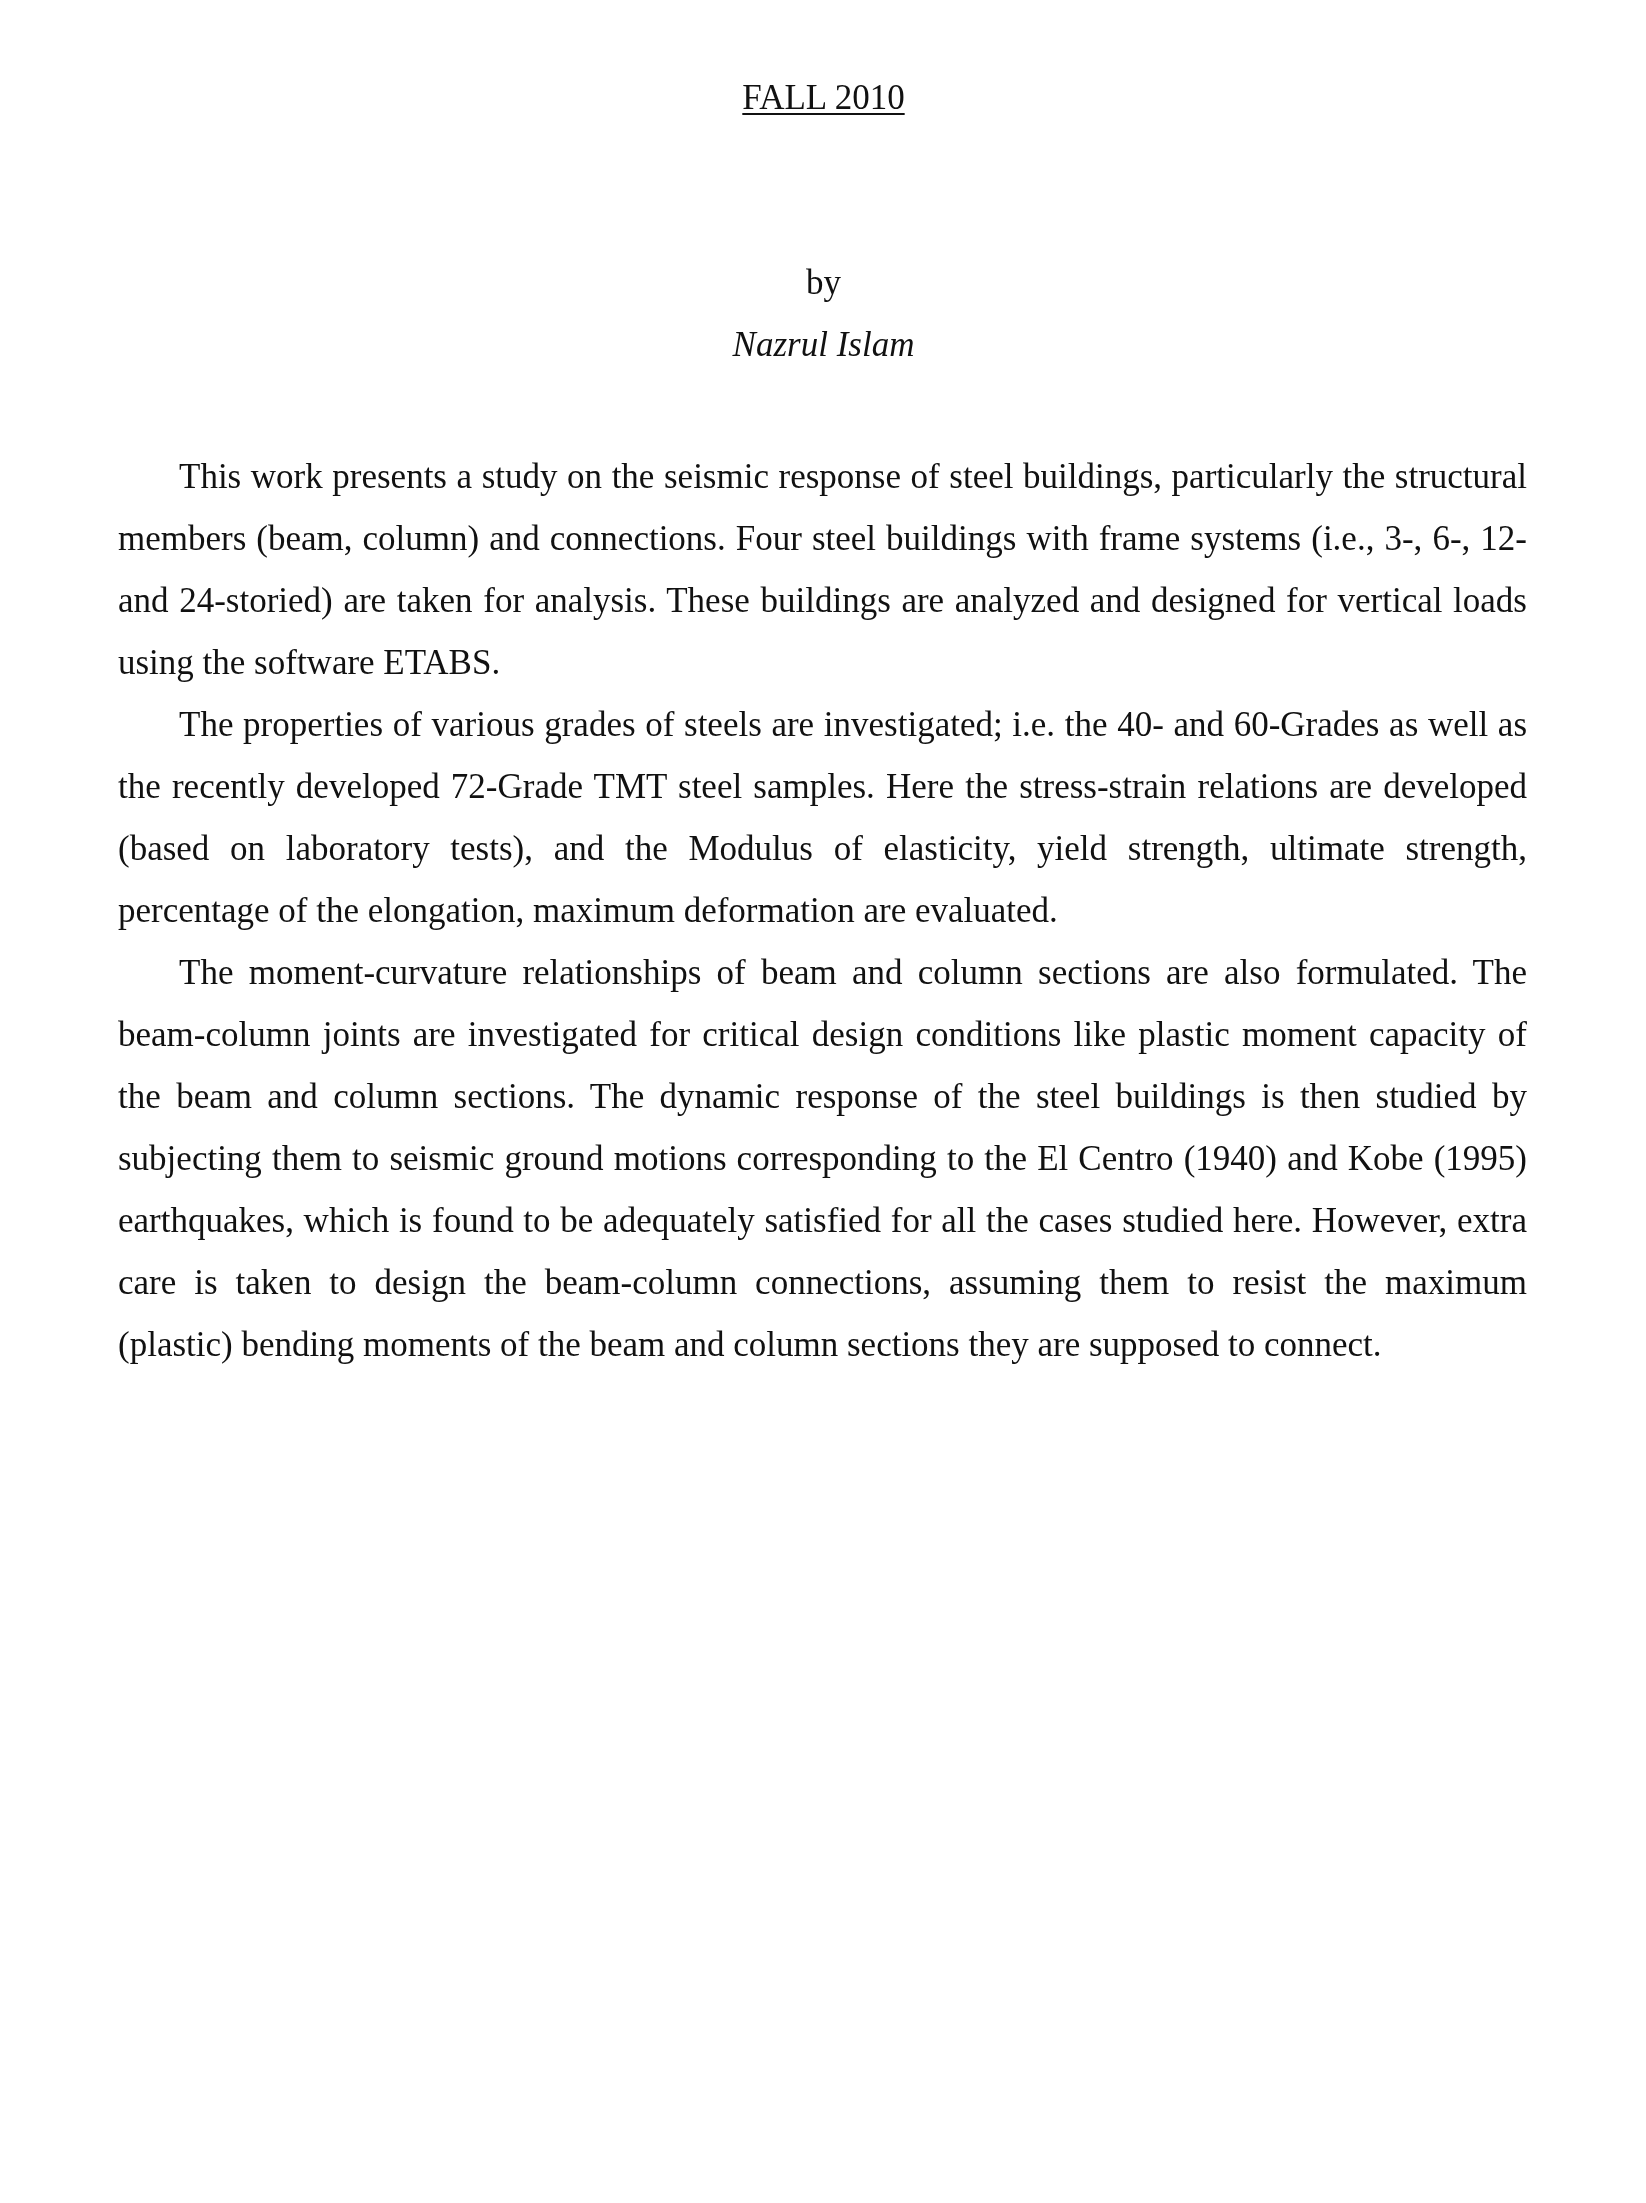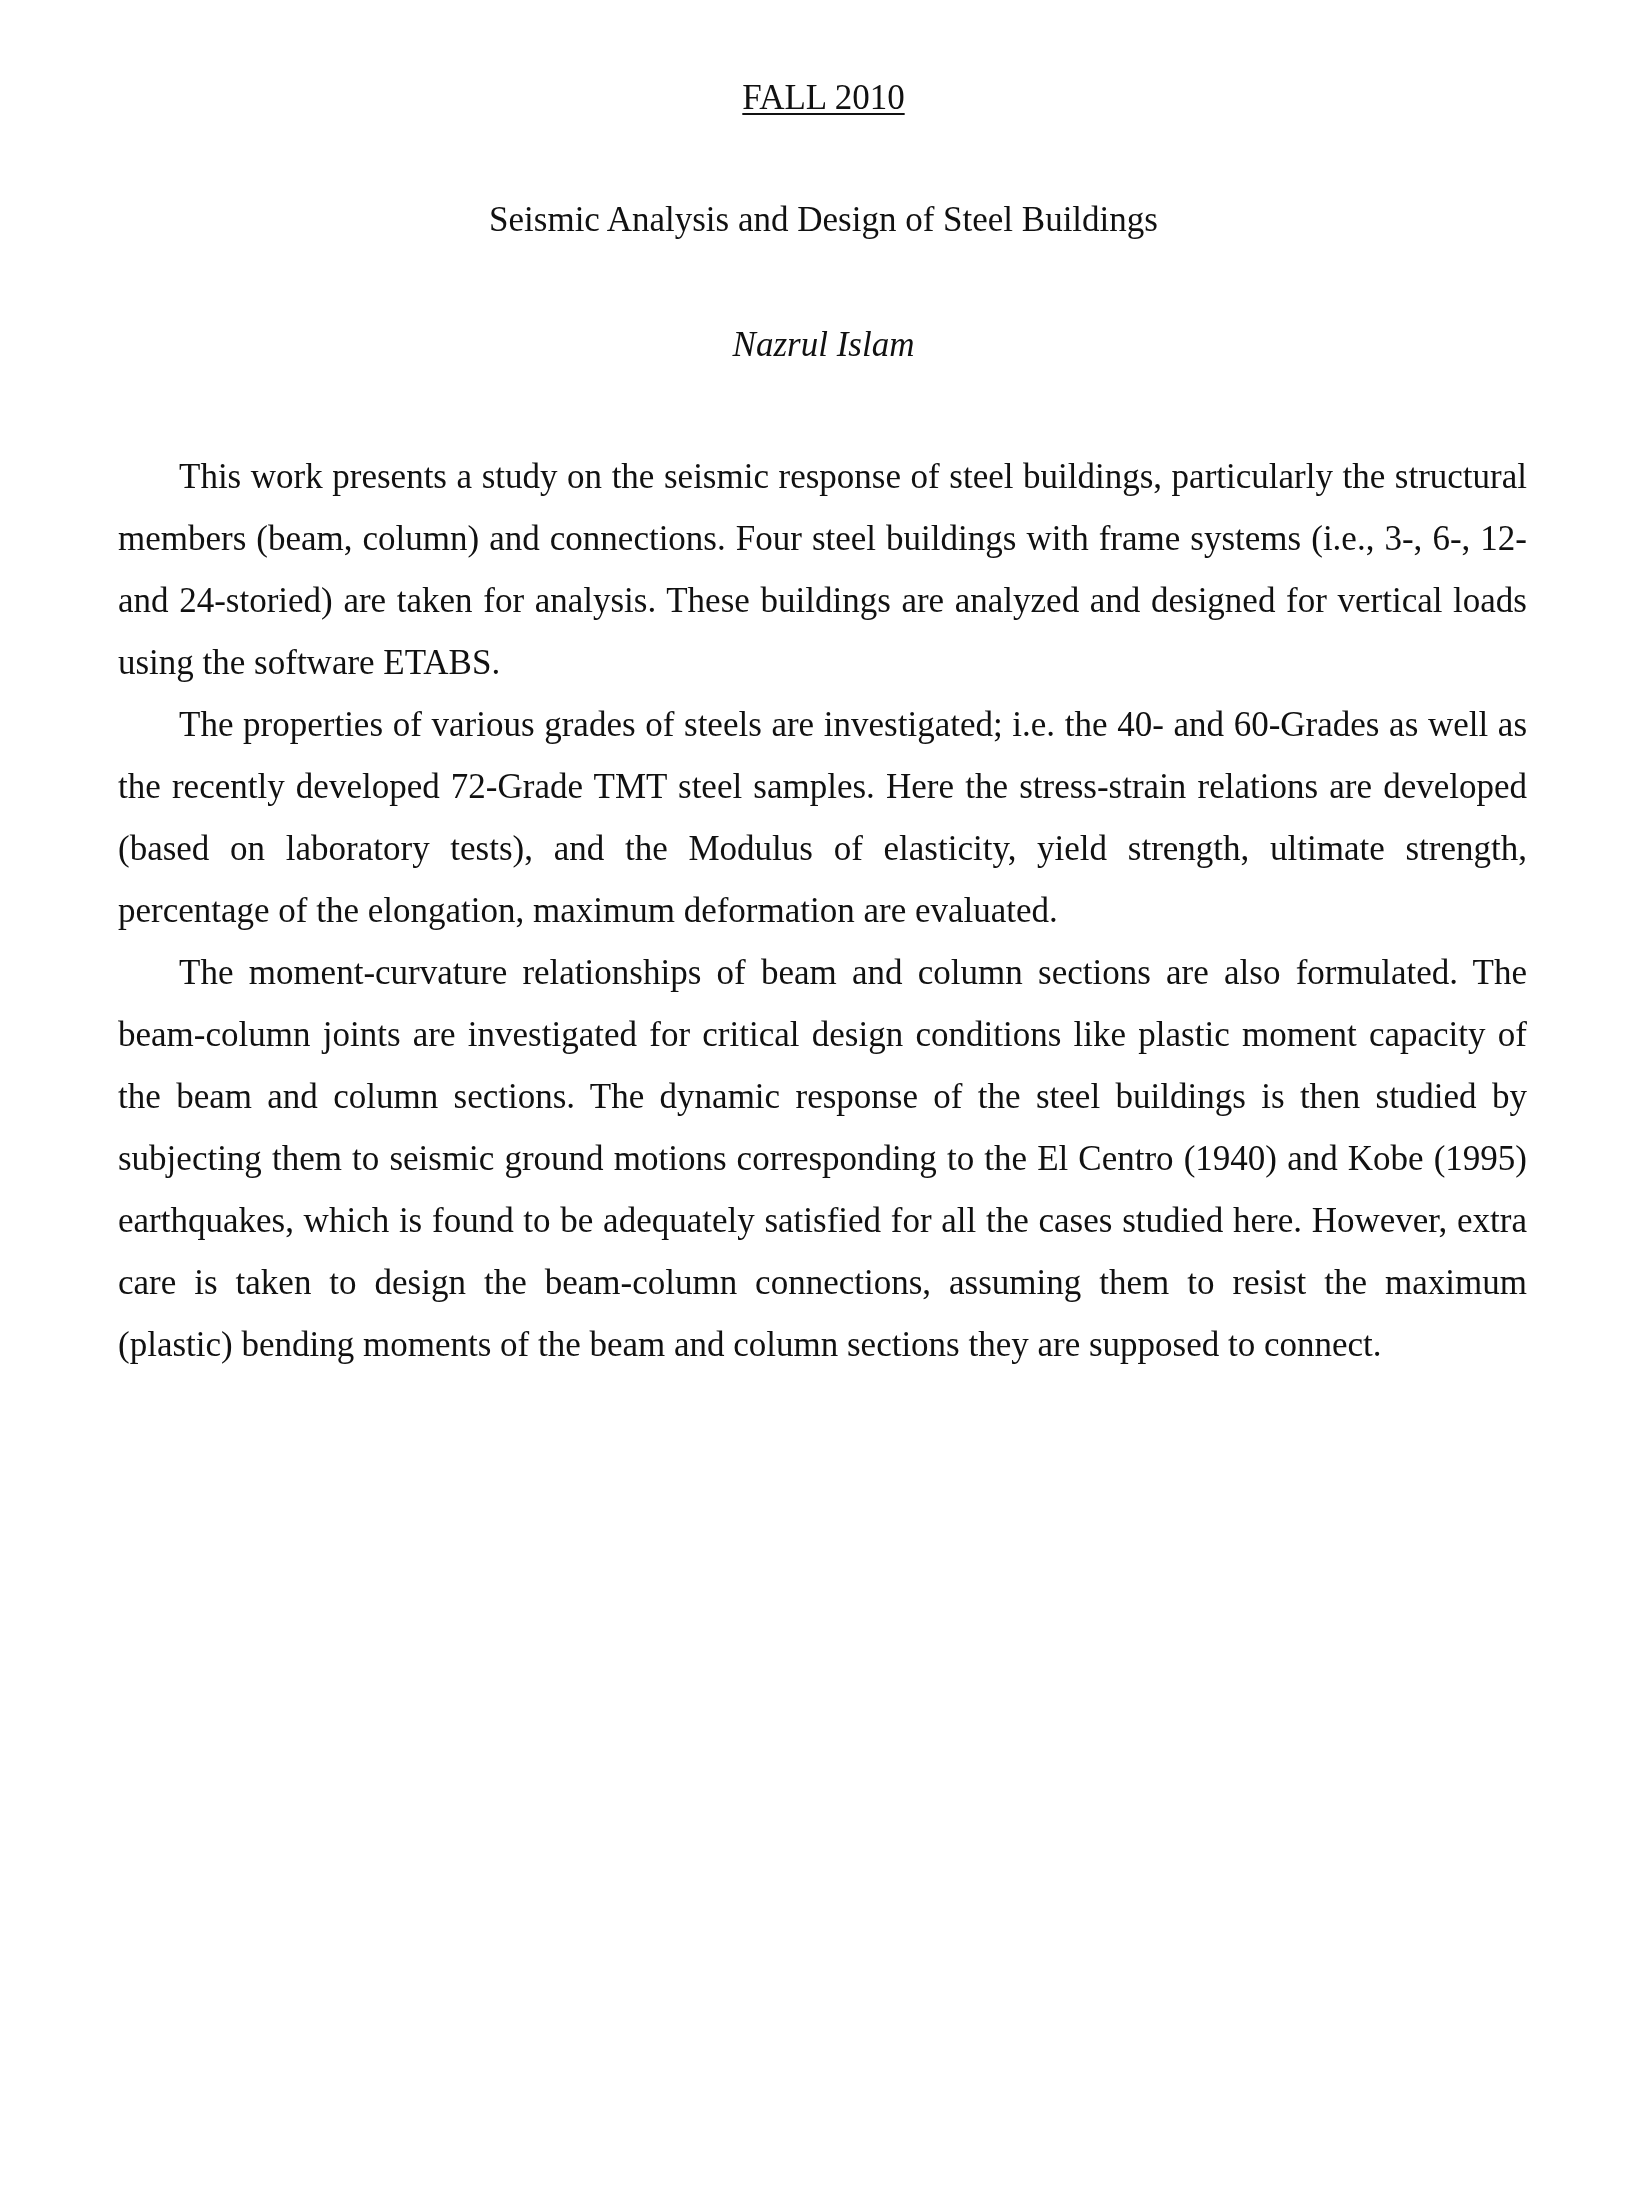--- a/index.html
+++ b/index.html
@@ -58,21 +58,21 @@
     text-indent: 61px;
   }
 </style>
 </head>
 <body>
 
 <div class="page">
   <div class="header-line semester">
     <span>FALL 2010</span>
   </div>
-  <div class="header-line title">Seismic Analysis and Design of Steel Buildings</div>
+  <div class="header-line by">by</div>
   <div class="header-line author">Nazrul Islam</div>
 
   <div class="abstract">
     <p>This work presents a study on the seismic response of steel buildings, particularly the structural members (beam, column) and connections. Four steel buildings with frame systems (i.e., 3-, 6-, 12- and 24-storied) are taken for analysis. These buildings are analyzed and designed for vertical loads using the software ETABS.</p>
     <p>The properties of various grades of steels are investigated; i.e. the 40- and 60-Grades as well as the recently developed 72-Grade TMT steel samples. Here the stress-strain relations are developed (based on laboratory tests), and the Modulus of elasticity, yield strength, ultimate strength, percentage of the elongation, maximum deformation are evaluated.</p>
     <p>The moment-curvature relationships of beam and column sections are also formulated. The beam-column joints are investigated for critical design conditions like plastic moment capacity of the beam and column sections. The dynamic response of the steel buildings is then studied by subjecting them to seismic ground motions corresponding to the El Centro (1940) and Kobe (1995) earthquakes, which is found to be adequately satisfied for all the cases studied here. However, extra care is taken to design the beam-column connections, assuming them to resist the maximum (plastic) bending moments of the beam and column sections they are supposed to connect.</p>
   </div>
 </div>
 
 

